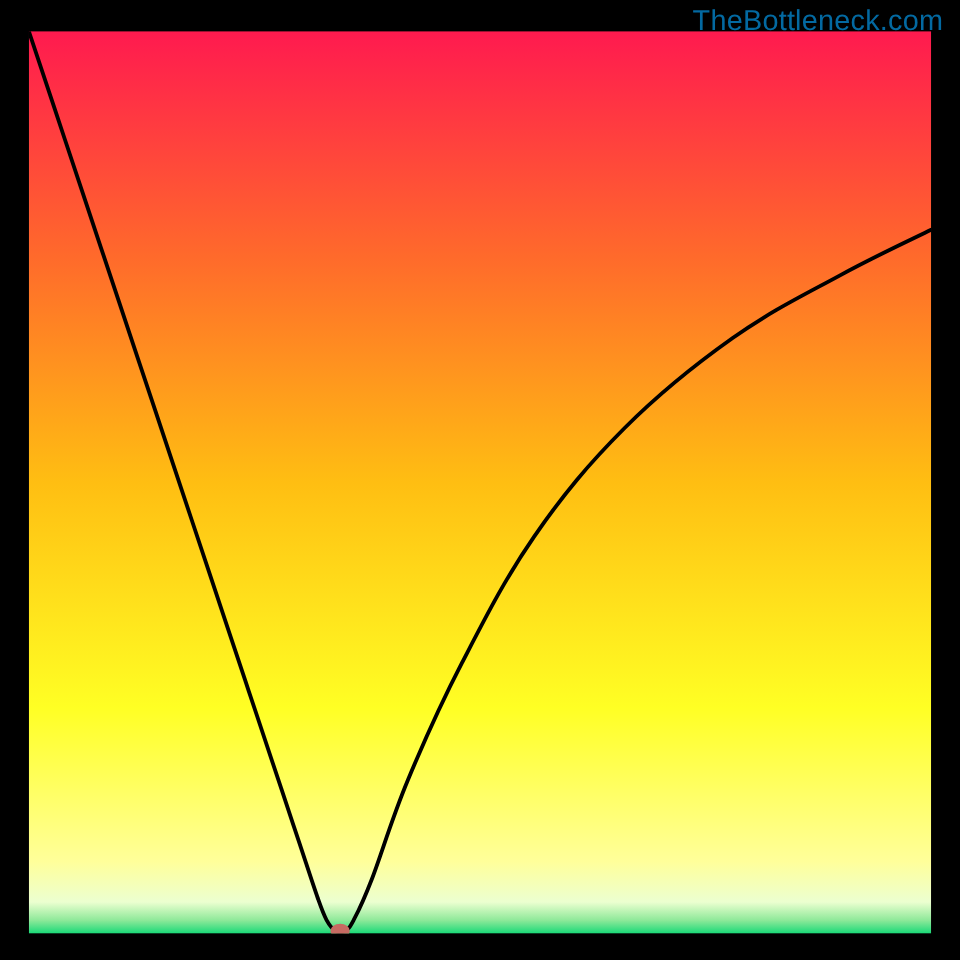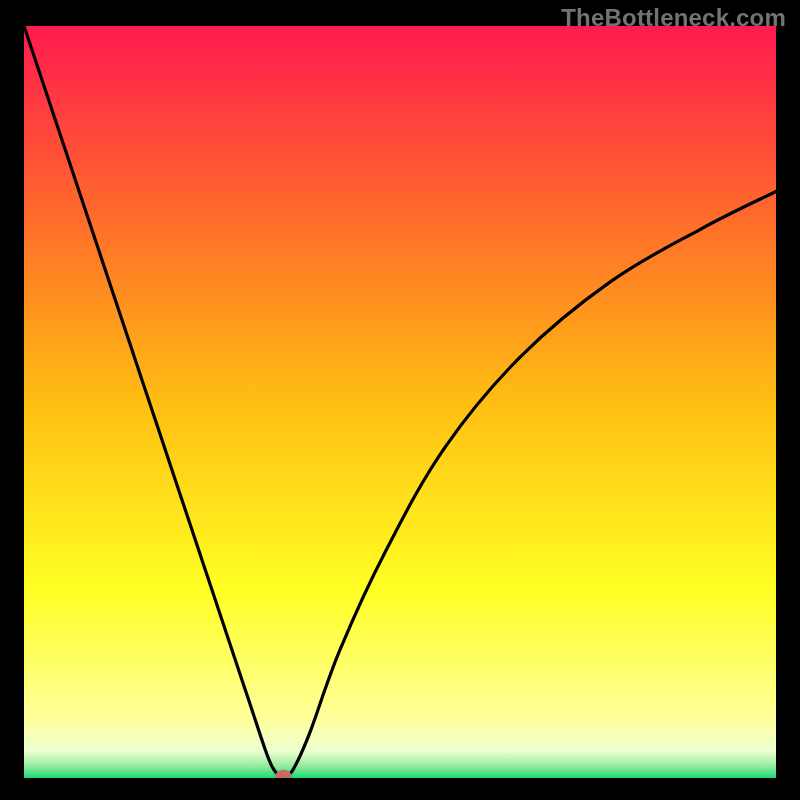--- a/index.html
+++ b/index.html
@@ -15,23 +15,22 @@
     width: 800px;
     height: 800px;
     background: #000;
   }
   .watermark {
     position: absolute;
     top: 4px;
     right: 14px;
     font-family: Arial, Helvetica, sans-serif;
     font-size: 24px;
-    color: #737373;
+    color: #0369a1;
     letter-spacing: 0.2px;
-    font-weight: bold;
   }
   .plot {
     position: absolute;
     left: 24px;
     top: 26px;
     width: 752px;
     height: 752px;
   }
   svg {
     display: block;

